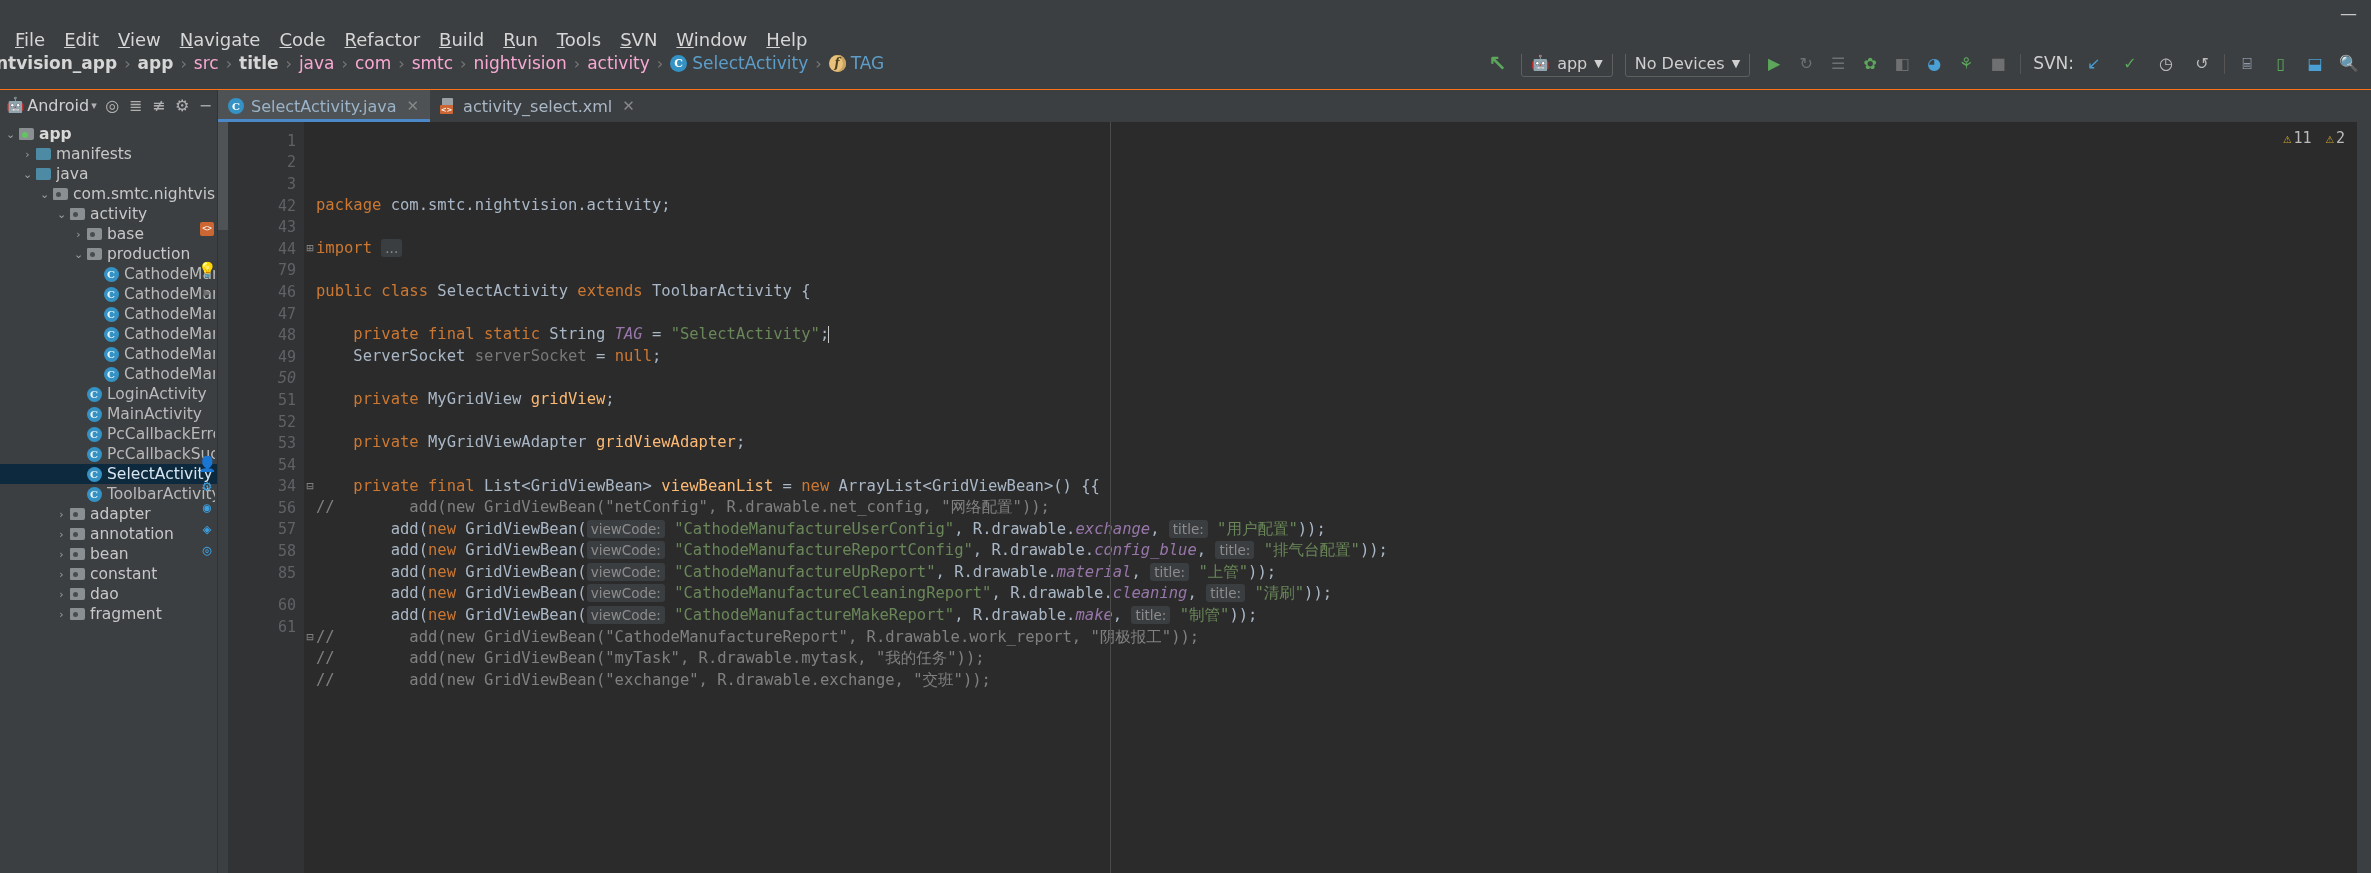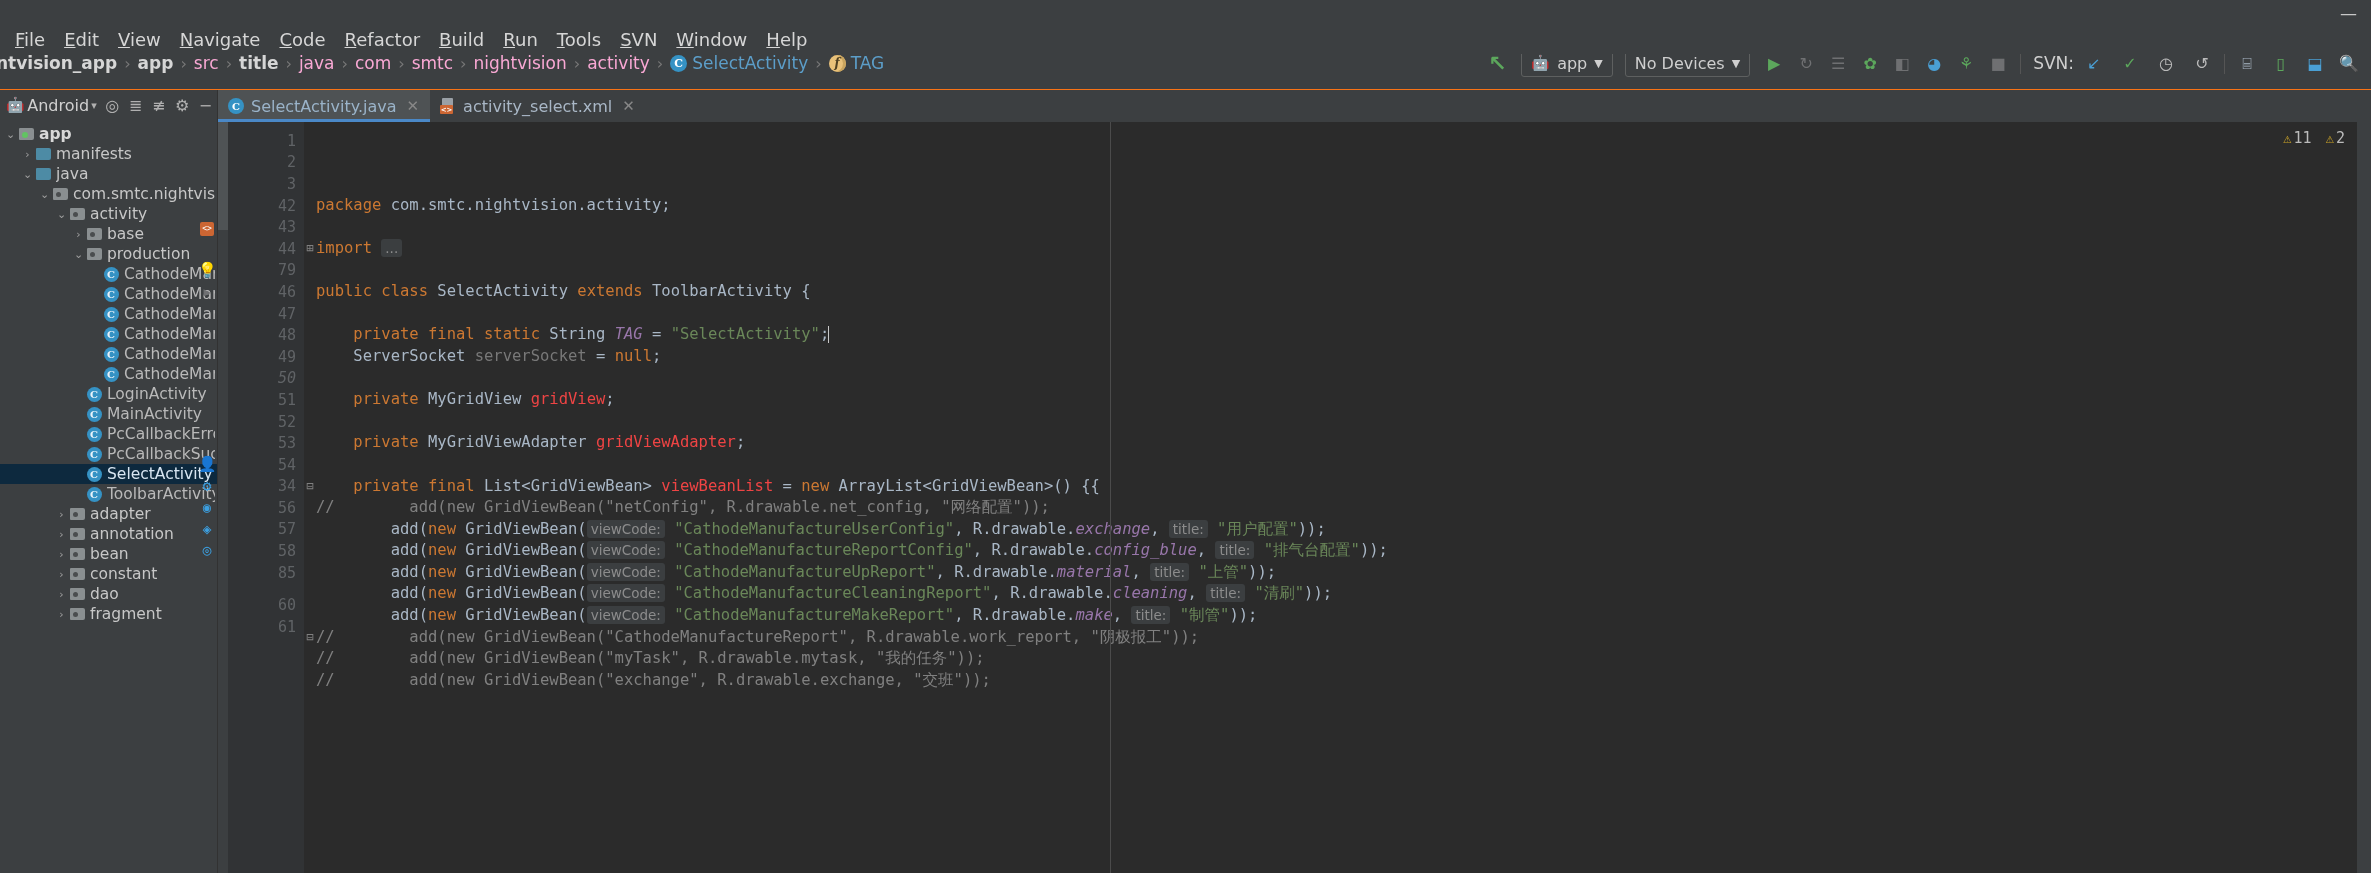--- a/index.html
+++ b/index.html
@@ -168,21 +168,21 @@
     padding-top: 8px; line-height: 21.6px; white-space: pre;
   }
   .cline { height: 21.6px; padding-left: 12px; }
   .fold-marker {
     position: absolute; left: 0px; width: 12px; text-align: center;
     color: #808080; font-size: 12px;
   }
   
   .kw   { color: #cc7832; }
   .cls2 { color: #a9b7c6; }
-  .fld  { color: #ef4444; }
+  .fld  { color: #fdba74; }
   .str  { color: #6a8759; }
   .cmt  { color: #808080; }
   .plain{ color: #a9b7c6; }
   .stat { color: #9876aa; font-style: italic; }
   .graytxt { color: #787878; }
   .hint {
     background: #3b3e40; color: #8c8c8c; border-radius: 3px;
     padding: 1px 4px; font-size: 13.5px; font-family: "DejaVu Sans", sans-serif;
   }
 

